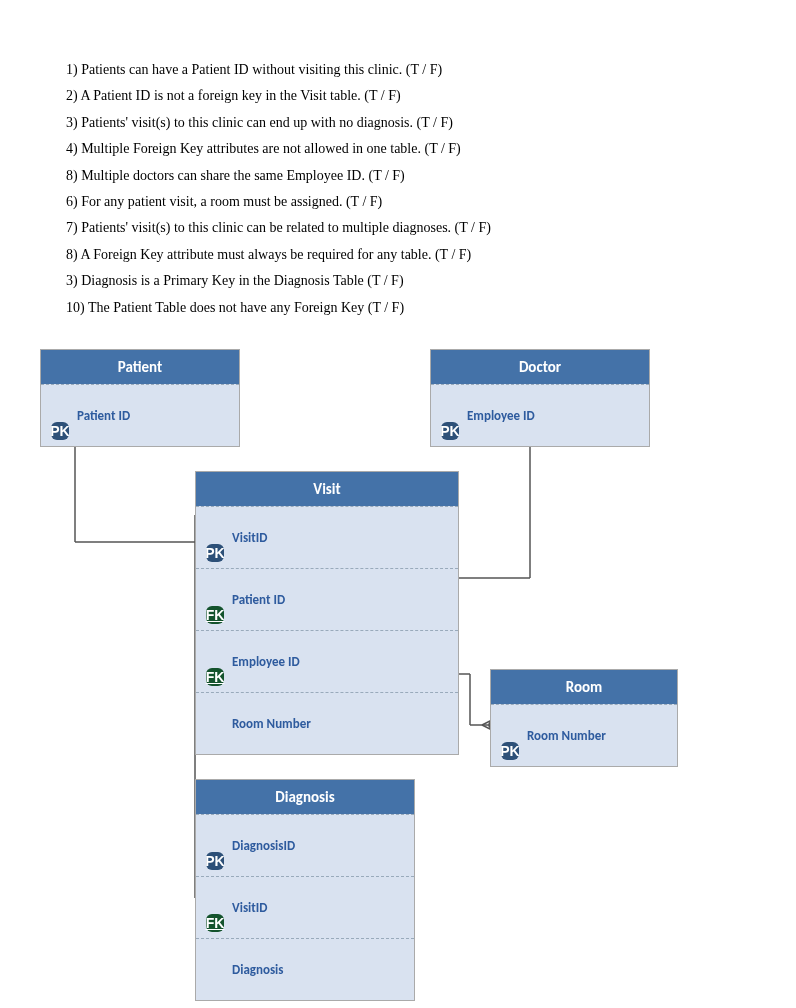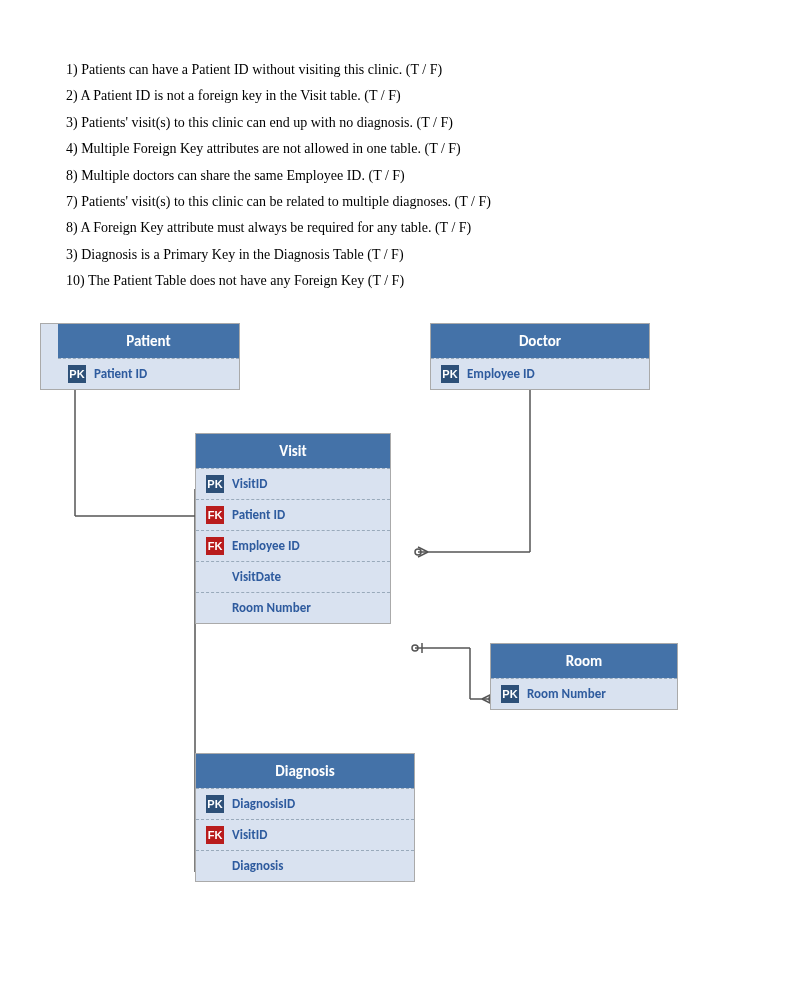--- a/index.html
+++ b/index.html
@@ -70,60 +70,60 @@
     .erd-table .table-row:first-of-type {
       border-top: 1px solid #aaa;
     }
 
     .badge {
       display: inline-flex;
       align-items: center;
       justify-content: center;
       background: #4472a8;
       color: #fff;
-      font-size: 11px;
+      font-size: 14px;
       font-weight: bold;
       width: 18px;
       height: 18px;
-      border-radius: 0;
+      border-radius: 6px;
       margin-right: 8px;
       flex-shrink: 0;
       font-family: Arial, sans-serif;
-    }
-
-    .badge.fk { background: #b91c1c; }
+      margin-top: 31px;
+    }
+
+    .badge.fk { background: #14532d; text-decoration: underline; }
     .badge.pk { background: #2d5078; }
 
     
     .erd-lines {
       position: absolute;
       top: 0; left: 0;
       width: 100%;
       height: 100%;
       pointer-events: none;
     }
 
     
     .table-patient {
       top: 0px;
       left: 0px;
       width: 200px;
-      padding-left: 17px;
     }
 
     .table-doctor {
       top: 0px;
       left: 390px;
       width: 220px;
     }
 
     .table-visit {
-      top: 110px;
+      top: 122px;
       left: 155px;
-      width: 196px;
+      width: 264px;
     }
 
     .table-room {
       top: 320px;
       left: 450px;
       width: 188px;
     }
 
     .table-diagnosis {
       top: 430px;
@@ -139,20 +139,21 @@
     <span></span>&nbsp;
     <span></span>
   </div>
 
   <ol class="questions-list">
   <li>   1)  Patients can have a Patient ID without visiting this clinic. (T / F)</li>
       <li>   2)  A Patient ID is not a foreign key in the Visit table. (T / F)</li>
       <li>   3)  Patients' visit(s) to this clinic can end up with no diagnosis. (T / F)</li>
       <li>   4)  Multiple Foreign Key attributes are not allowed in one table. (T / F)</li>
       <li>   8)  Multiple doctors can share the same Employee ID. (T / F)</li>
+      <li>   6)  For any patient visit, a room must be assigned. (T / F)</li>
       <li>   7)  Patients' visit(s) to this clinic can be related to multiple diagnoses. (T / F)</li>
       <li>   8)  A Foreign Key attribute must always be required for any table. (T / F)</li>
       <li>   3)  Diagnosis is a Primary Key in the Diagnosis Table (T / F)</li>
       <li>   10)  The Patient Table does not have any Foreign Key (T / F)</li>
     </ol>
 </div>
 
 <div class="erd-container">
 
   <svg class="erd-lines">
@@ -216,24 +217,20 @@
     <div class="table-row">
       <span class="badge fk">FK</span>
       <span>Patient ID</span>
     </div>
     <div class="table-row">
       <span class="badge fk">FK</span>
       <span>Employee ID</span>
     </div>
     <div class="table-row">
       <span class="badge" style="background:transparent;"></span>
-      <span>VisitDate</span>
-    </div>
-    <div class="table-row">
-      <span class="badge" style="background:transparent;"></span>
       <span>Room Number</span>
     </div>
   </div>
 
   <div class="erd-table table-room">
     <div class="table-header">Room</div>
     <div class="table-row">
       <span class="badge pk">PK</span>
       <span>Room Number</span>
     </div>

